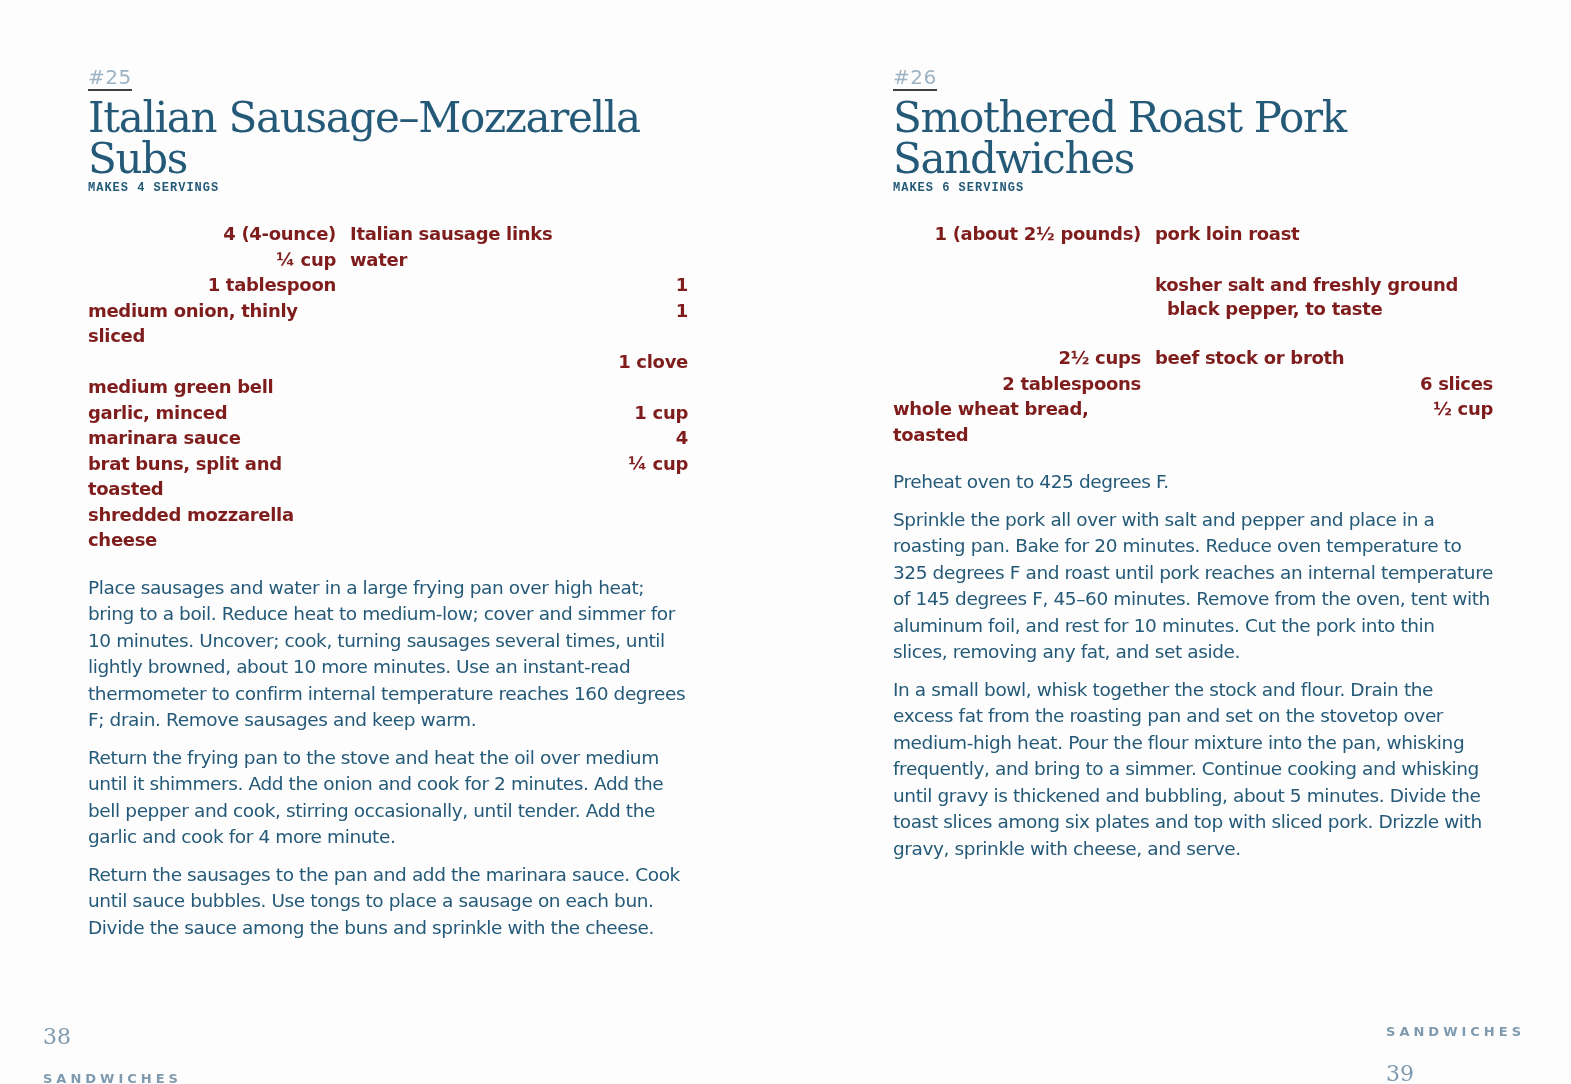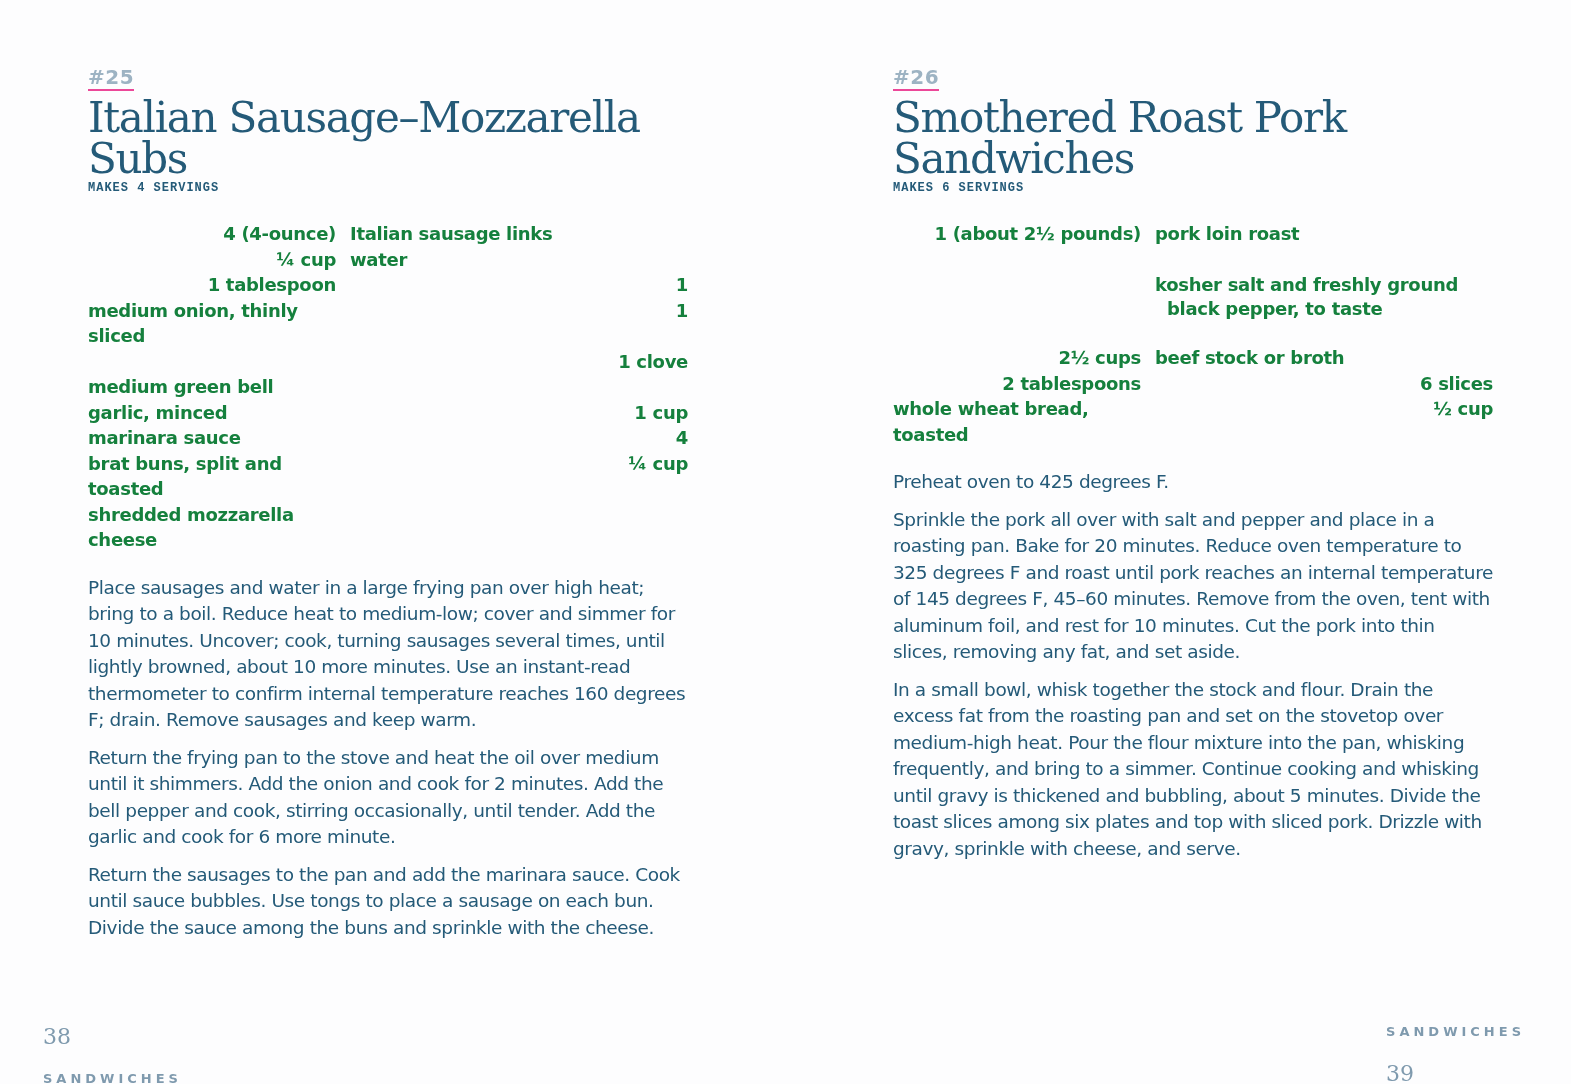--- a/index.html
+++ b/index.html
@@ -26,24 +26,24 @@
     .recipe {
       position: absolute;
       top: 66px;
     }
     .page-left .recipe { left: 88px; width: 600px; }
     .page-right .recipe { left: 108px; width: 600px; }
 
     .recipe-number {
       display: inline-block;
       font-family: "DejaVu Sans", sans-serif;
-      font-weight: bold;
+      font-weight: normal;
       font-size: 20px;
       color: #9db3c3;
-      border-bottom: 2px solid #ec4899;
+      border-bottom: 2px solid #404040;
       line-height: 22px;
       padding-bottom: 1px;
       letter-spacing: 0.5px;
     }
     .recipe-title {
       font-family: "DejaVu Serif", serif;
       font-weight: normal;
       font-size: 42px;
       line-height: 41px;
       color: #245a78;
@@ -61,21 +61,21 @@
 
     .ingredients {
       margin-top: 24px;
       display: grid;
       column-gap: 14px;
       row-gap: 0;
       font-family: "DejaVu Sans", sans-serif;
       font-weight: bold;
       font-size: 18px;
       line-height: 25.5px;
-      color: #15803d;
+      color: #7f1d1d;
     }
     .page-left .ingredients {
       grid-template-columns: 248px auto;
     }
     .page-right .ingredients {
       grid-template-columns: 248px auto;
       margin-left: 0px;
     }
     .ing-qty {
       text-align: right;
@@ -162,21 +162,21 @@
 
       <div class="ing-qty">4</div>
       <div class="ing-item">brat buns, split and toasted</div>
 
       <div class="ing-qty">¼ cup</div>
       <div class="ing-item">shredded mozzarella cheese</div>
     </div>
 
     <div class="method">
       <p>Place sausages and water in a large frying pan over high heat; bring to a boil. Reduce heat to medium-low; cover and simmer for 10 minutes. Uncover; cook, turning sausages several times, until lightly browned, about 10 more minutes. Use an instant-read thermometer to confirm internal temperature reaches 160 degrees F; drain. Remove sausages and keep warm.</p>
-      <p>Return the frying pan to the stove and heat the oil over medium until it shimmers. Add the onion and cook for 2 minutes. Add the bell pepper and cook, stirring occasionally, until tender. Add the garlic and cook for 6 more minute.</p>
+      <p>Return the frying pan to the stove and heat the oil over medium until it shimmers. Add the onion and cook for 2 minutes. Add the bell pepper and cook, stirring occasionally, until tender. Add the garlic and cook for 4 more minute.</p>
       <p>Return the sausages to the pan and add the marinara sauce. Cook until sauce bubbles. Use tongs to place a sausage on each bun. Divide the sauce among the buns and sprinkle with the cheese.</p>
     </div>
   </div>
 
   <div class="footer footer-left">
     <span class="folio">38</span>
     <span class="running-head">SANDWICHES</span>
   </div>
 </div>
 

